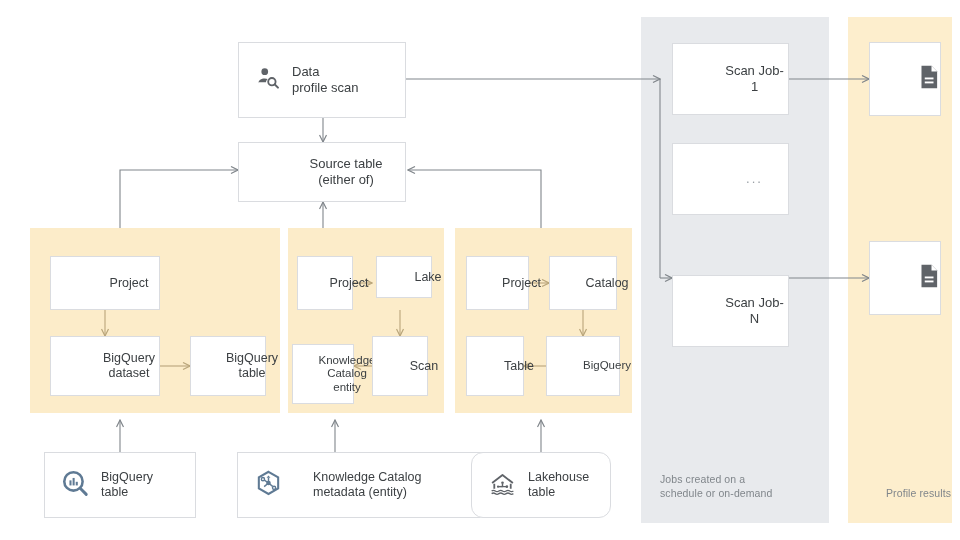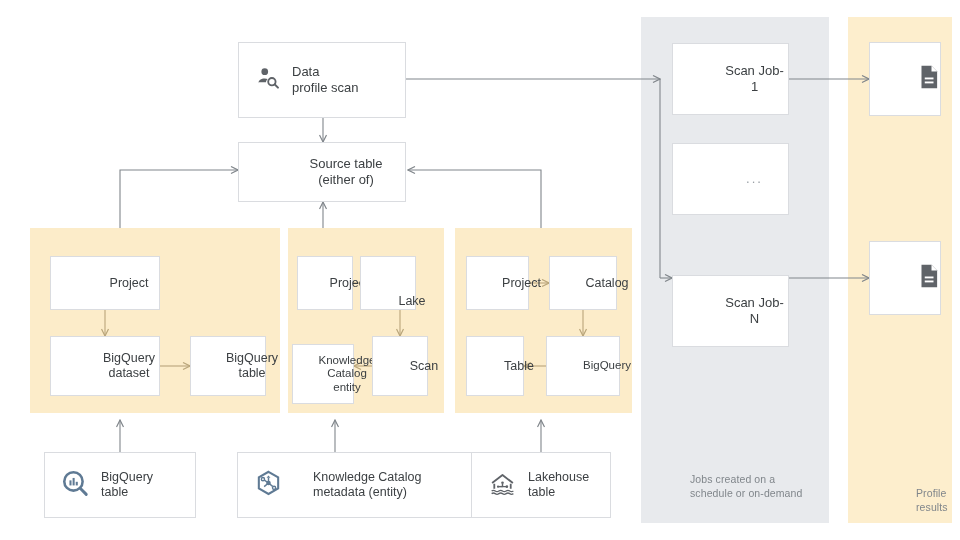--- a/index.html
+++ b/index.html
@@ -10,21 +10,20 @@
   .abs{position:absolute;box-sizing:border-box;}
 
   
   .panel-gray{background:#e8eaed;}
   .panel-yellow{background:#fcecc9;}
   .panel-yellow-tall{background:#fdeecd;}
 
   .panel-caption{
     position:absolute;font-size:10.5px;line-height:14px;color:#80868b;
     letter-spacing:.1px;
-    margin-left:30px;
   }
 
   
   .box{
     background:#ffffff;border:1px solid #dadce0;
     display:flex;align-items:center;justify-content:center;
     text-align:center;font-size:13px;line-height:16px;color:#3c4043;
     box-sizing:border-box;
     padding-left:48px;
   }
@@ -130,21 +129,21 @@
 dataset</span>
   </div>
   <div class="abs box small" style="left:190px;top:336px;width:76px;height:60px;">
     <span class="lbl">BigQuery
 table</span>
   </div>
 
   <div class="abs box small" style="left:297px;top:256px;width:56px;height:54px;">
     <span class="lbl">Project</span>
   </div>
-  <div class="abs box small" style="left:360px;top:256px;width:56px;height:54px;align-items:flex-end;">
+  <div class="abs box small" style="left:376px;top:256px;width:56px;height:42px;">
     <span class="lbl">Lake</span>
   </div>
   <div class="abs box tiny" style="left:292px;top:344px;width:62px;height:60px;">
     <span class="lbl">Knowledge
 Catalog
 entity</span>
   </div>
   <div class="abs box small" style="left:372px;top:336px;width:56px;height:60px;">
     <span class="lbl">Scan</span>
   </div>
@@ -184,21 +183,21 @@
         <circle cx="7.4" cy="8.4" r="1.3" fill="none" stroke="#5f7a94" stroke-width="1.2"></circle>
         <circle cx="16.6" cy="15.6" r="1.3" fill="none" stroke="#5f7a94" stroke-width="1.2"></circle>
         <path d="M12 11.6l-3.4-2.4M12 11.6l3.4 2.8M12 11.6V7.2M12 11.6l-3.6 3" stroke="#5f7a94" stroke-width="1.2" fill="none"></path>
         <path d="M12 5.4l1.6 1.8h-3.2z" fill="#5f7a94"></path>
       </svg>
     </span>
     <span class="lbl">Knowledge Catalog
 metadata (entity)</span>
   </div>
 
-  <div class="abs box iconrow small" style="left:471px;top:452px;width:140px;height:66px;">
+  <div class="abs box iconrow small" style="left:471px;top:452px;width:140px;height:66px;border-radius:12px;">
     <span class="icn">
       <svg width="29" height="29" viewBox="0 0 24 24">
         <path d="M3.4 11.6L12 5l8.6 6.6" fill="none" stroke="#5f6368" stroke-width="1.5" stroke-linejoin="round"></path>
         <path d="M5.2 12.3v4M18.8 12.3v4" stroke="#5f6368" stroke-width="1.5" fill="none"></path>
         <circle cx="12" cy="11.4" r="1.1" fill="#5f6368"></circle>
         <circle cx="15.6" cy="14.6" r="1.1" fill="#5f6368"></circle>
         <path d="M12 12.5v2.1h3.6" stroke="#5f6368" stroke-width="1.2" fill="none"></path>
         <path d="M8.6 14.6h3.4" stroke="#5f6368" stroke-width="1.2" fill="none"></path>
         <circle cx="8.3" cy="14.6" r=".9" fill="#5f6368"></circle>
         <path d="M3 18.2q1.5-1.1 3 0t3 0 3 0 3 0 3 0 3 0" fill="none" stroke="#5f6368" stroke-width="1.1"></path>

